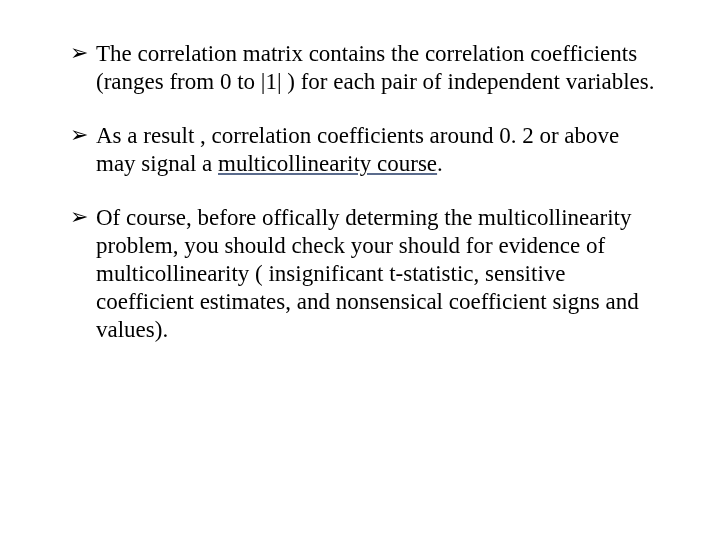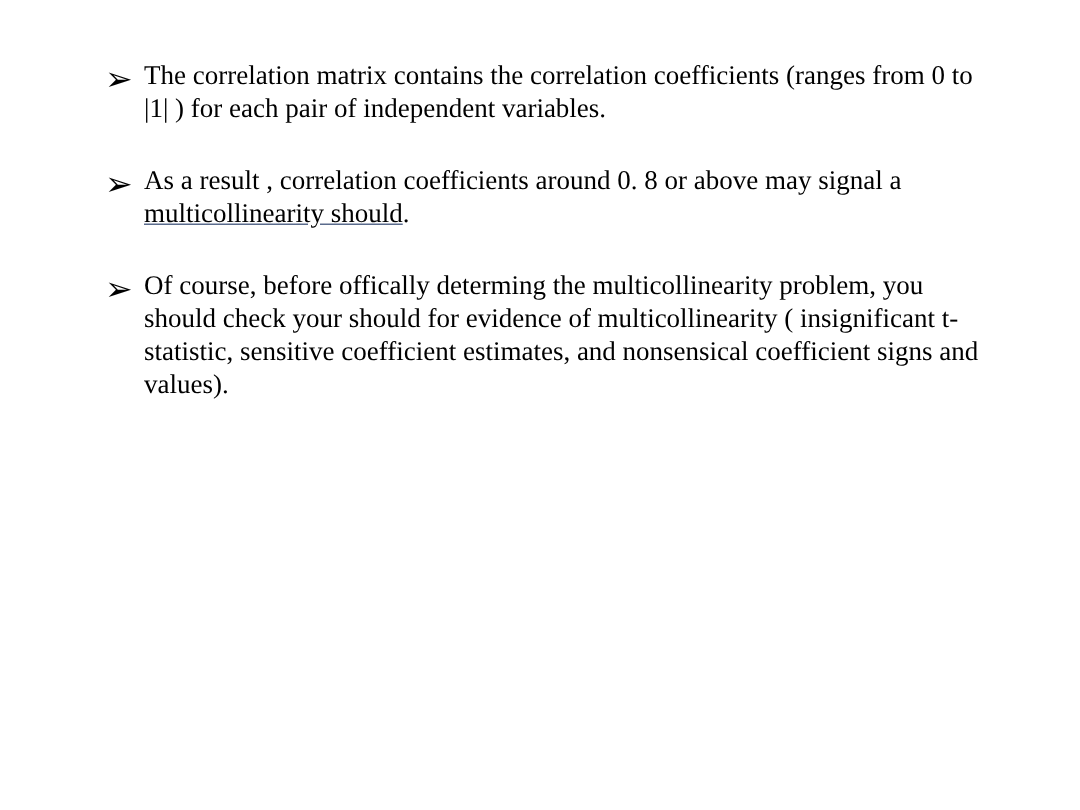--- a/index.html
+++ b/index.html
@@ -15,21 +15,21 @@
     box-sizing: border-box;
     padding: 40px 60px 40px 70px;
   }
   ul {
     list-style: none;
     margin: 0;
     padding: 0;
   }
   li {
     position: relative;
-    font-size: 18px;
+    font-size: 23px;
     line-height: 1.22;
     padding-left: 26px;
     margin-bottom: 26px;
     font-family: Liberation Serif, serif;
   }
   li::before {
     content: "➢";
     position: absolute;
     left: 0;
     top: 0;
@@ -43,19 +43,19 @@
 </style>
 </head>
 <body>
 
 <div class="slide">
   <ul>
     <li>
       <span>The correlation matrix contains the correlation coefficients (ranges from 0 to |1| )  for each pair of independent variables.</span>
     </li>
     <li>
-      <span>As a result , correlation coefficients around 0. 8 or above may signal a </span><span class="underline">multicollinearity should</span><span>.</span>
+      <span>As a result , correlation coefficients around 0. 2 or above may signal a </span><span class="underline">multicollinearity course</span><span>.</span>
     </li>
     <li>
       <span>Of course, before offically determing the multicollinearity problem, you should check your should for evidence of multicollinearity ( insignificant t-statistic, sensitive coefficient estimates, and nonsensical coefficient signs and values).</span>
     </li>
   </ul>
 </div>
 
 </body></html>

